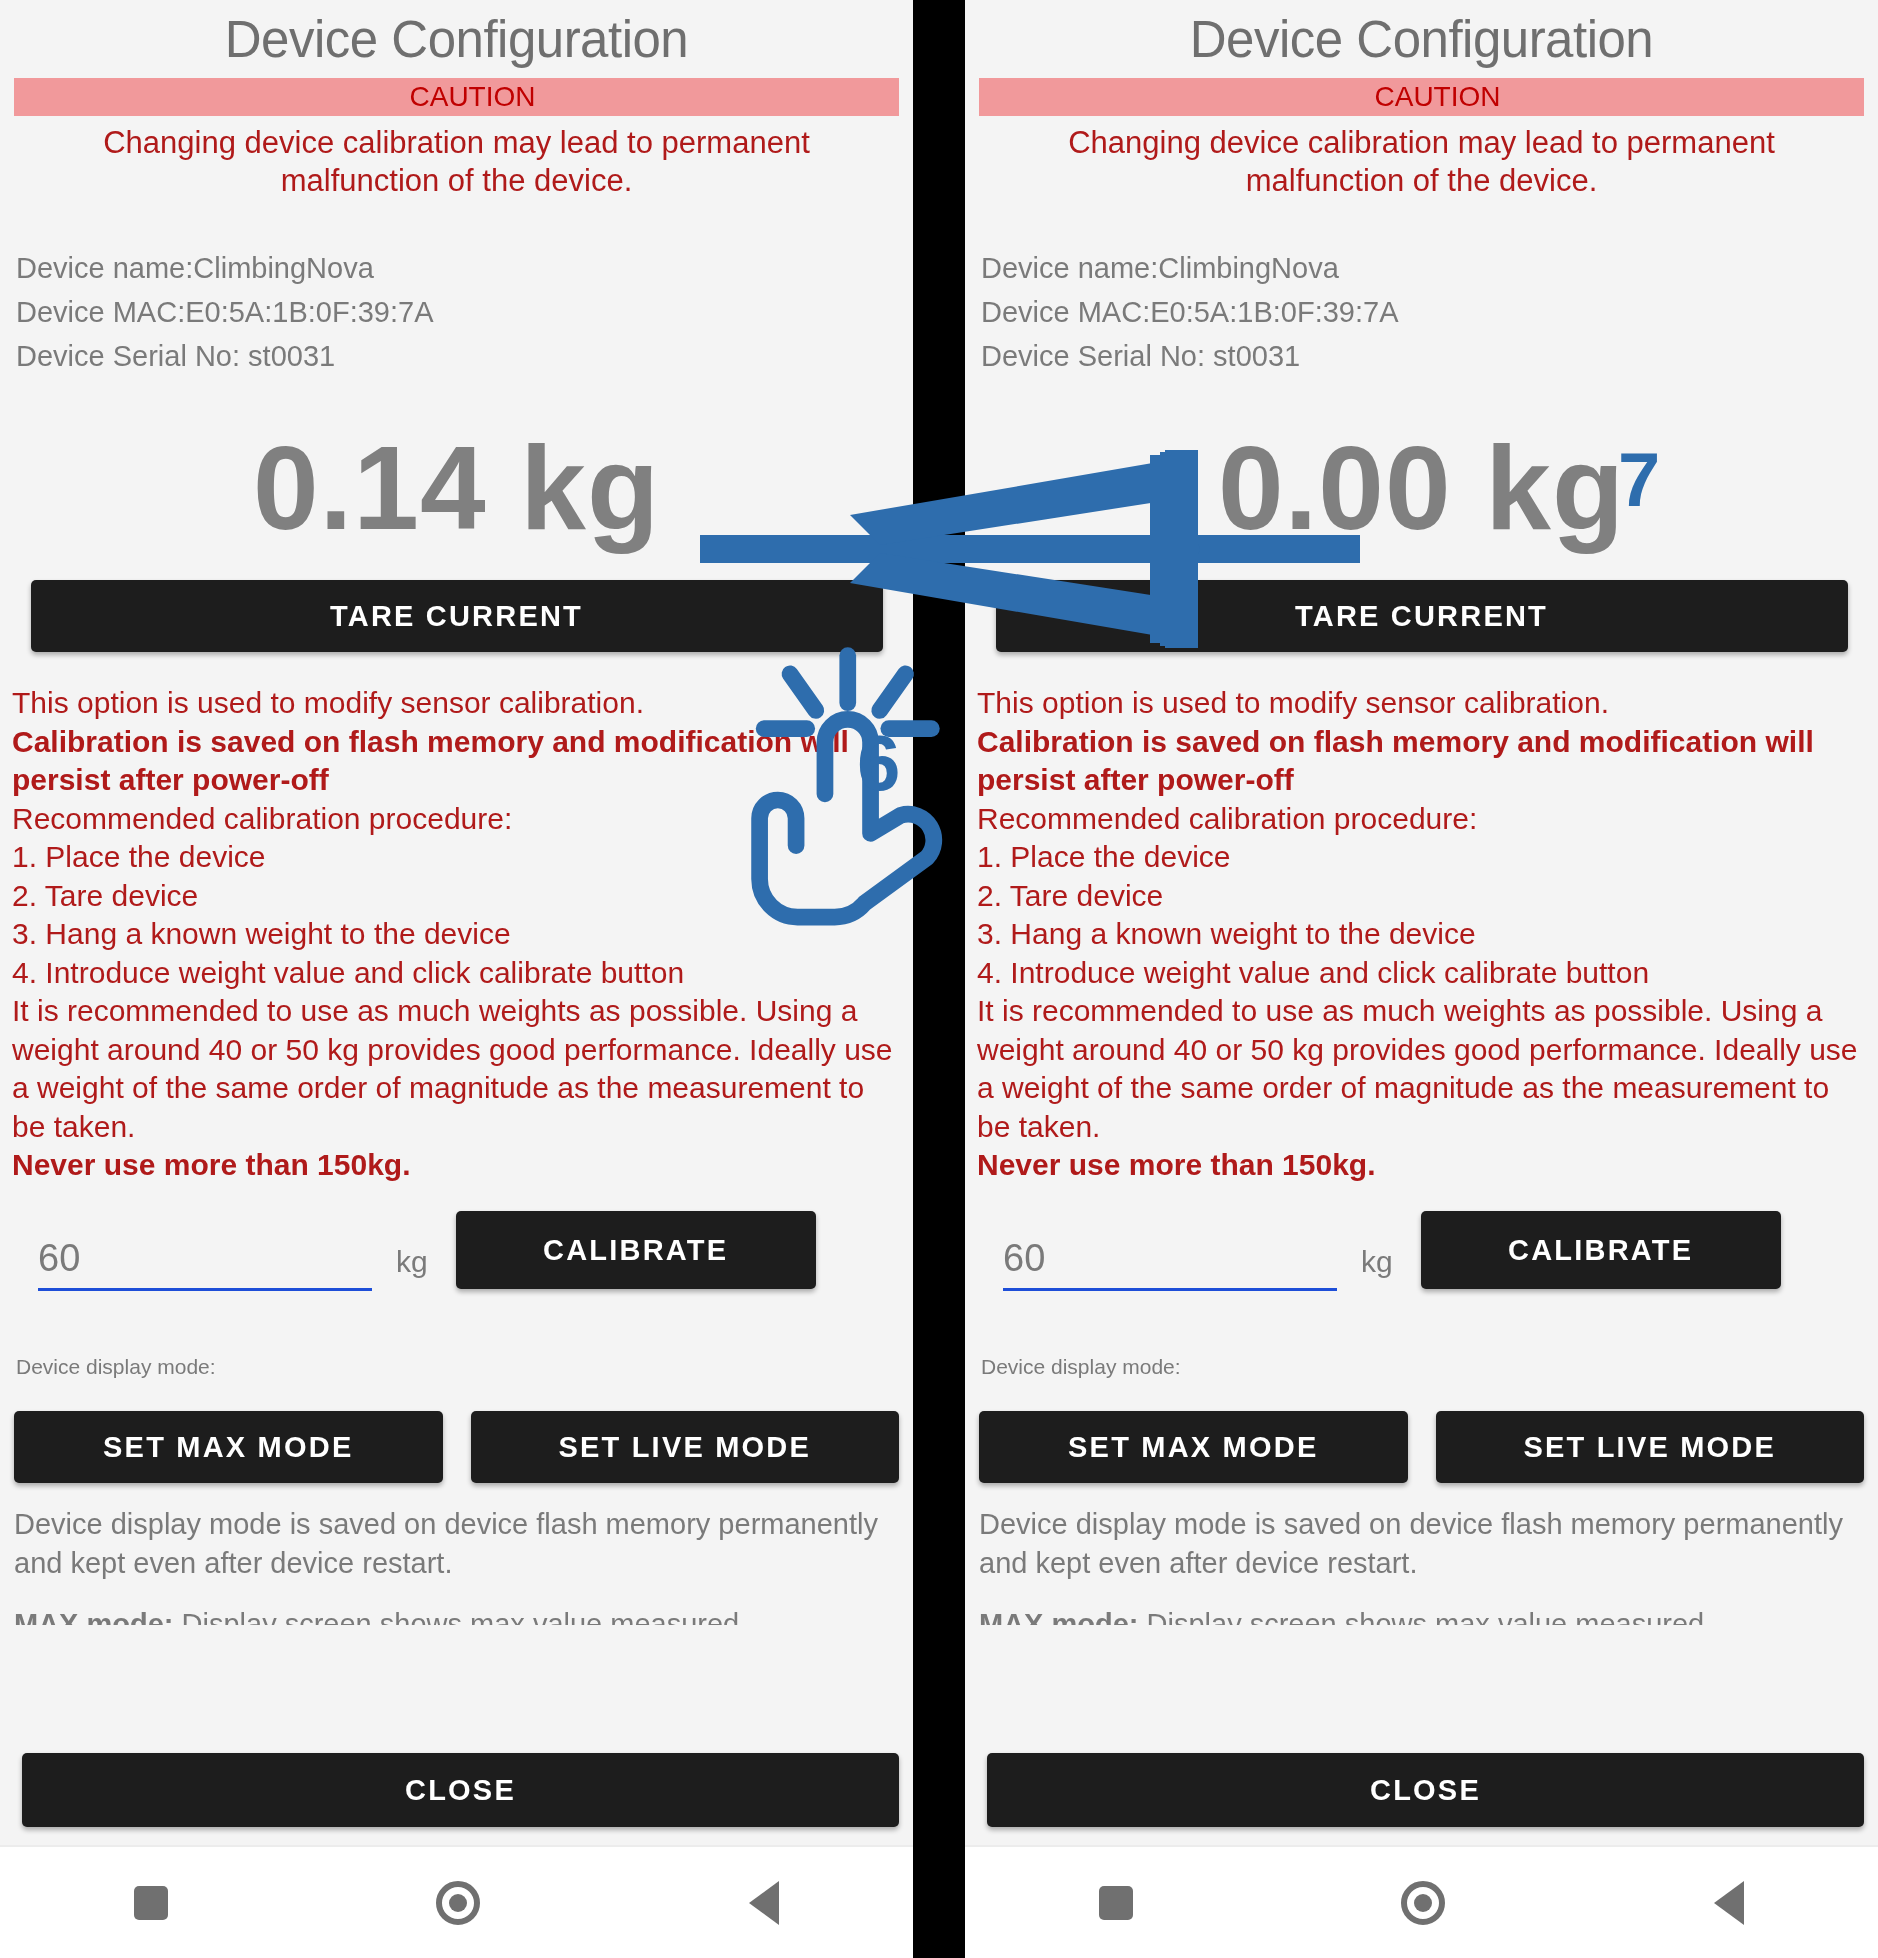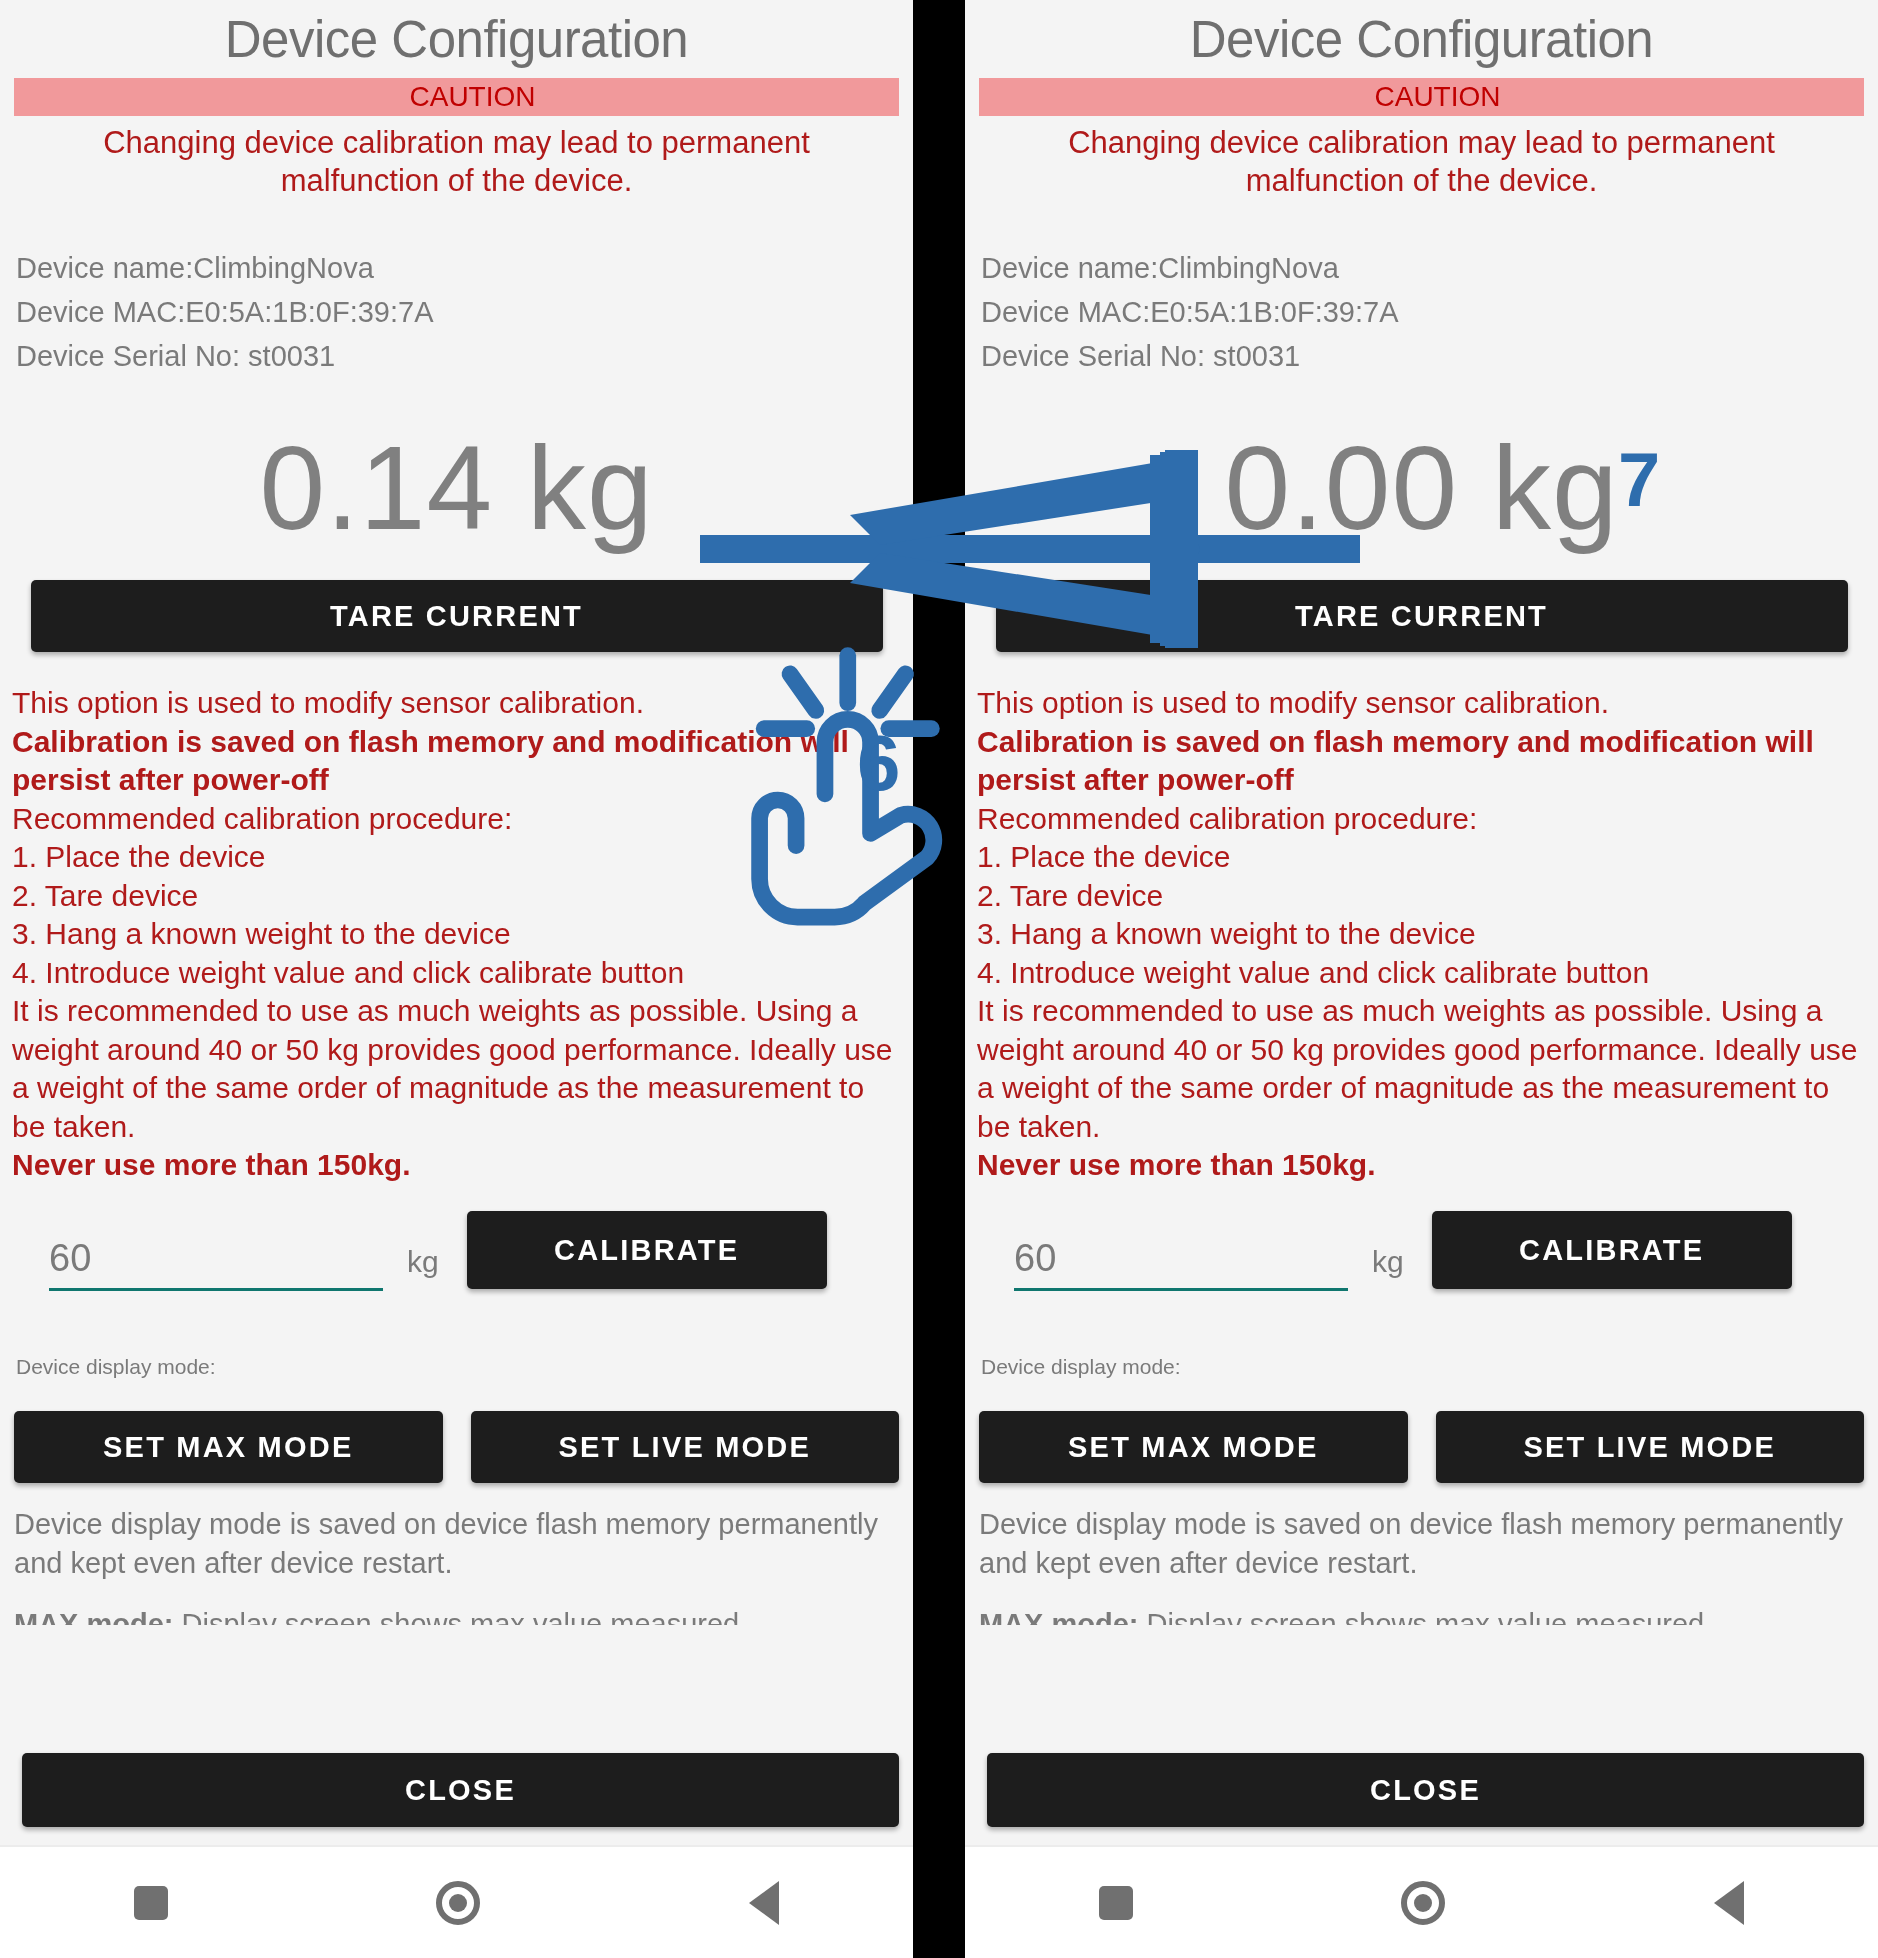--- a/index.html
+++ b/index.html
@@ -76,21 +76,21 @@
     color: #7a7a7a;
     font-size: 29px;
     line-height: 44px;
   }
 
   
   .weight {
     text-align: center;
     color: #808080;
     font-size: 118px;
-    font-weight: 400;
+    font-weight: 700;
     line-height: 140px;
     margin-top: 40px;
     letter-spacing: 1px;
   }
 
   
   .btn-dark {
     background: #1d1d1d;
     color: #ffffff;
     font-size: 29px;
@@ -121,22 +121,22 @@
   .instructions .bold { font-weight: bold; }
 
   
   .cal-row {
     display: flex;
     align-items: flex-end;
     margin: 26px 14px 0 14px;
   }
   .cal-input-wrap {
     width: 334px;
-    margin-left: 35px;
-    border-bottom: 3px solid #0f766e;
+    margin-left: 24px;
+    border-bottom: 3px solid #1d4ed8;
     padding-bottom: 8px;
   }
   .cal-input {
     border: none;
     background: transparent;
     outline: none;
     width: 100%;
     color: #7a7a7a;
     font-size: 38px;
     font-family: "Liberation Sans", sans-serif;

